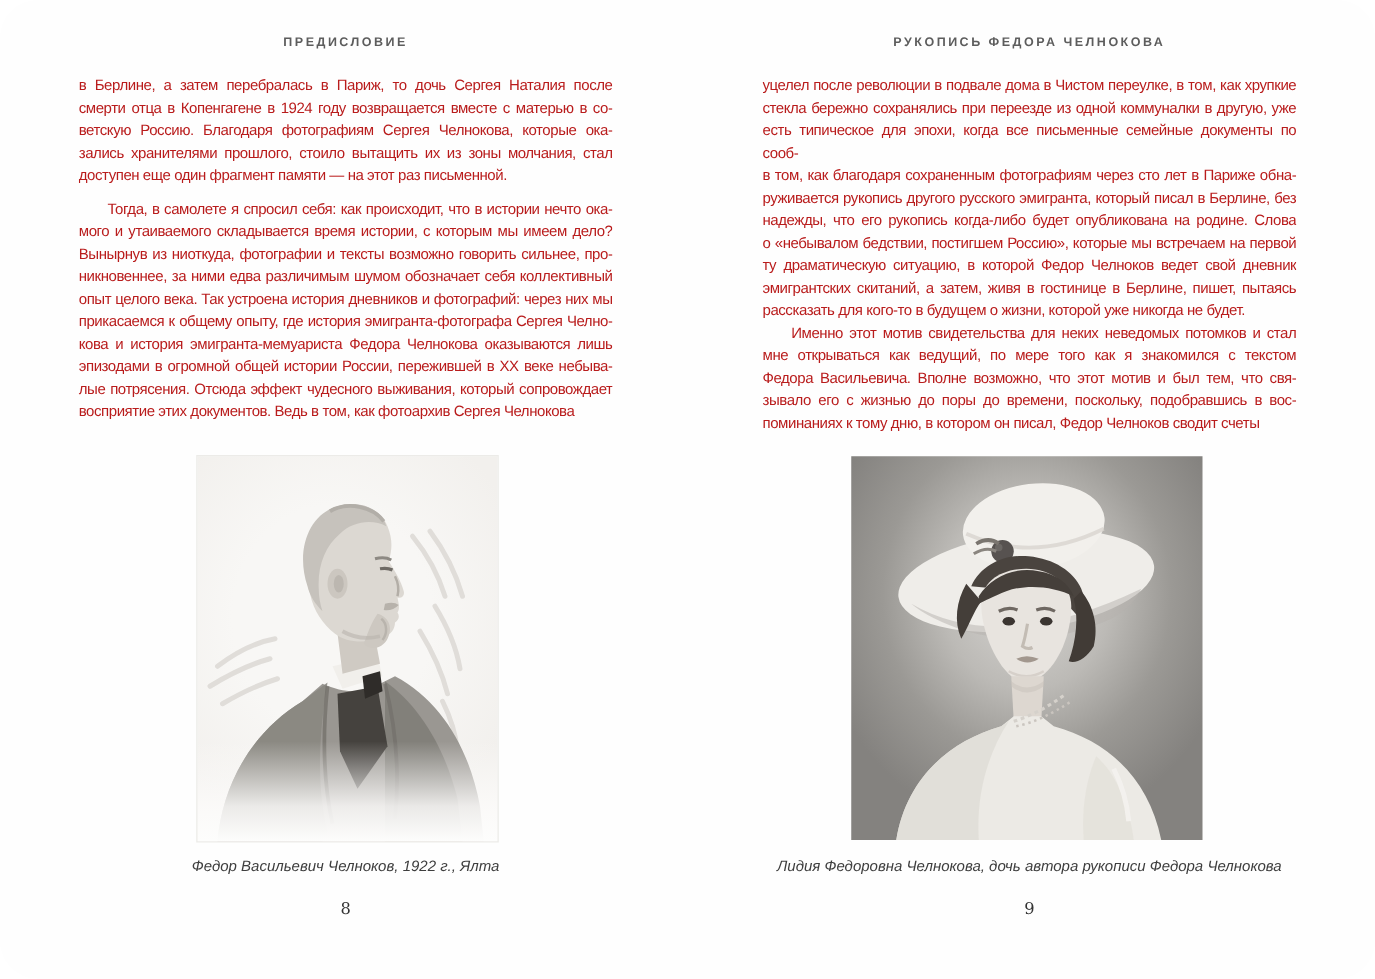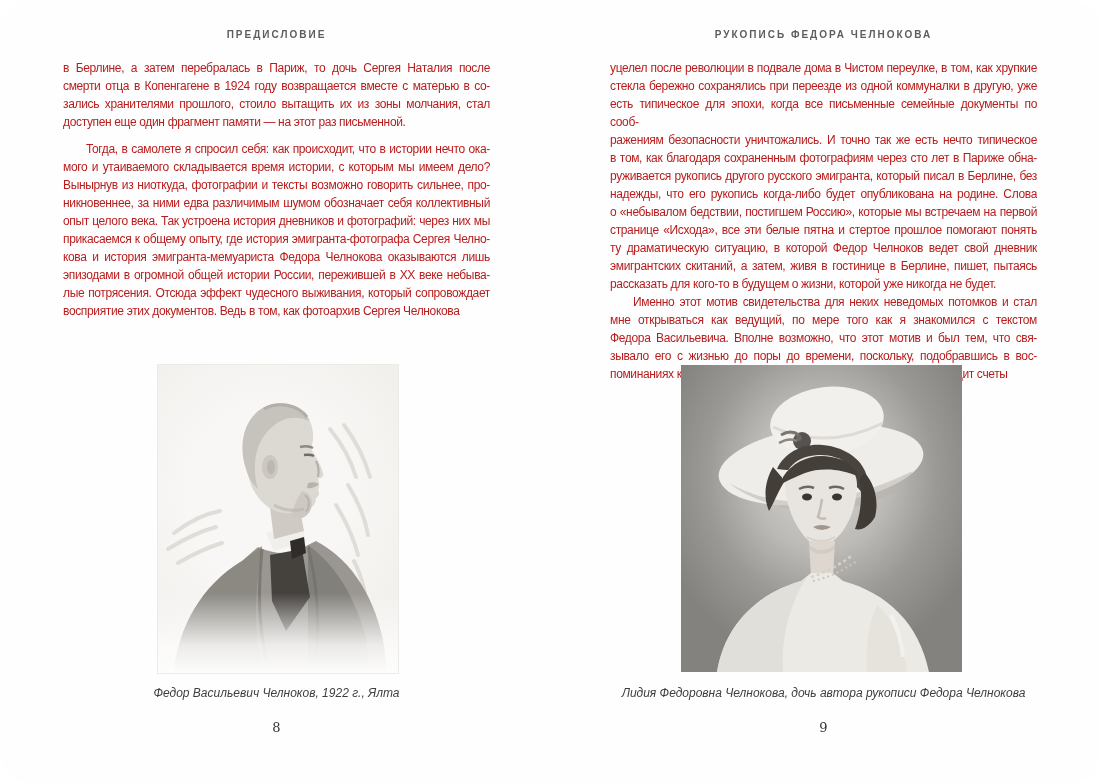--- a/index.html
+++ b/index.html
@@ -60,20 +60,21 @@
 <body>
 
 <div class="spread">
 
   <div class="running-head head-left">ПРЕДИСЛОВИЕ</div>
 
   <div class="textblock tb-left">
       <div class="para gap">
         <div class="tline">в Берлине, а затем перебралась в Париж, то дочь Сергея Наталия после</div>
         <div class="tline">смерти отца в Копенгагене в 1924 году возвращается вместе с матерью в со-</div>
+        <div class="tline">ветскую Россию. Благодаря фотографиям Сергея Челнокова, которые ока-</div>
         <div class="tline">зались хранителями прошлого, стоило вытащить их из зоны молчания, стал</div>
         <div class="tline tlast">доступен еще один фрагмент памяти — на этот раз письменной.</div>
       </div>
       <div class="para">
         <div class="tline tindent">Тогда, в самолете я спросил себя: как происходит, что в истории нечто ока-</div>
         <div class="tline">мого и утаиваемого складывается время истории, с которым мы имеем дело?</div>
         <div class="tline">Вынырнув из ниоткуда, фотографии и тексты возможно говорить сильнее, про-</div>
         <div class="tline">никновеннее, за ними едва различимым шумом обозначает себя коллективный</div>
         <div class="tline">опыт целого века. Так устроена история дневников и фотографий: через них мы</div>
         <div class="tline">прикасаемся к общему опыту, где история эмигранта-фотографа Сергея Челно-</div>
@@ -134,26 +135,24 @@
   <div class="caption cap-left">Федор Васильевич Челноков, 1922 г., Ялта</div>
   <div class="pagenum pn-left">8</div>
 
   <div class="running-head head-right">РУКОПИСЬ ФЕДОРА ЧЕЛНОКОВА</div>
 
   <div class="textblock tb-right">
       <div class="para">
         <div class="tline">уцелел после революции в подвале дома в Чистом переулке, в том, как хрупкие</div>
         <div class="tline">стекла бережно сохранялись при переезде из одной коммуналки в другую, уже</div>
         <div class="tline">есть типическое для эпохи, когда все письменные семейные документы по сооб-</div>
-        <div class="tline">ражениям безопасности уничтожались. И точно так же есть нечто типическое</div>
         <div class="tline">в том, как благодаря сохраненным фотографиям через сто лет в Париже обна-</div>
         <div class="tline">руживается рукопись другого русского эмигранта, который писал в Берлине, без</div>
         <div class="tline">надежды, что его рукопись когда-либо будет опубликована на родине. Слова</div>
         <div class="tline">о «небывалом бедствии, постигшем Россию», которые мы встречаем на первой</div>
-        <div class="tline">странице «Исхода», все эти белые пятна и стертое прошлое помогают понять</div>
         <div class="tline">ту драматическую ситуацию, в которой Федор Челноков ведет свой дневник</div>
         <div class="tline">эмигрантских скитаний, а затем, живя в гостинице в Берлине, пишет, пытаясь</div>
         <div class="tline tlast">рассказать для кого-то в будущем о жизни, которой уже никогда не будет.</div>
       </div>
       <div class="para">
         <div class="tline tindent">Именно этот мотив свидетельства для неких неведомых потомков и стал</div>
         <div class="tline">мне открываться как ведущий, по мере того как я знакомился с текстом</div>
         <div class="tline">Федора Васильевича. Вполне возможно, что этот мотив и был тем, что свя-</div>
         <div class="tline">зывало его с жизнью до поры до времени, поскольку, подобравшись в вос-</div>
         <div class="tline tlast">поминаниях к тому дню, в котором он писал, Федор Челноков сводит счеты</div>

